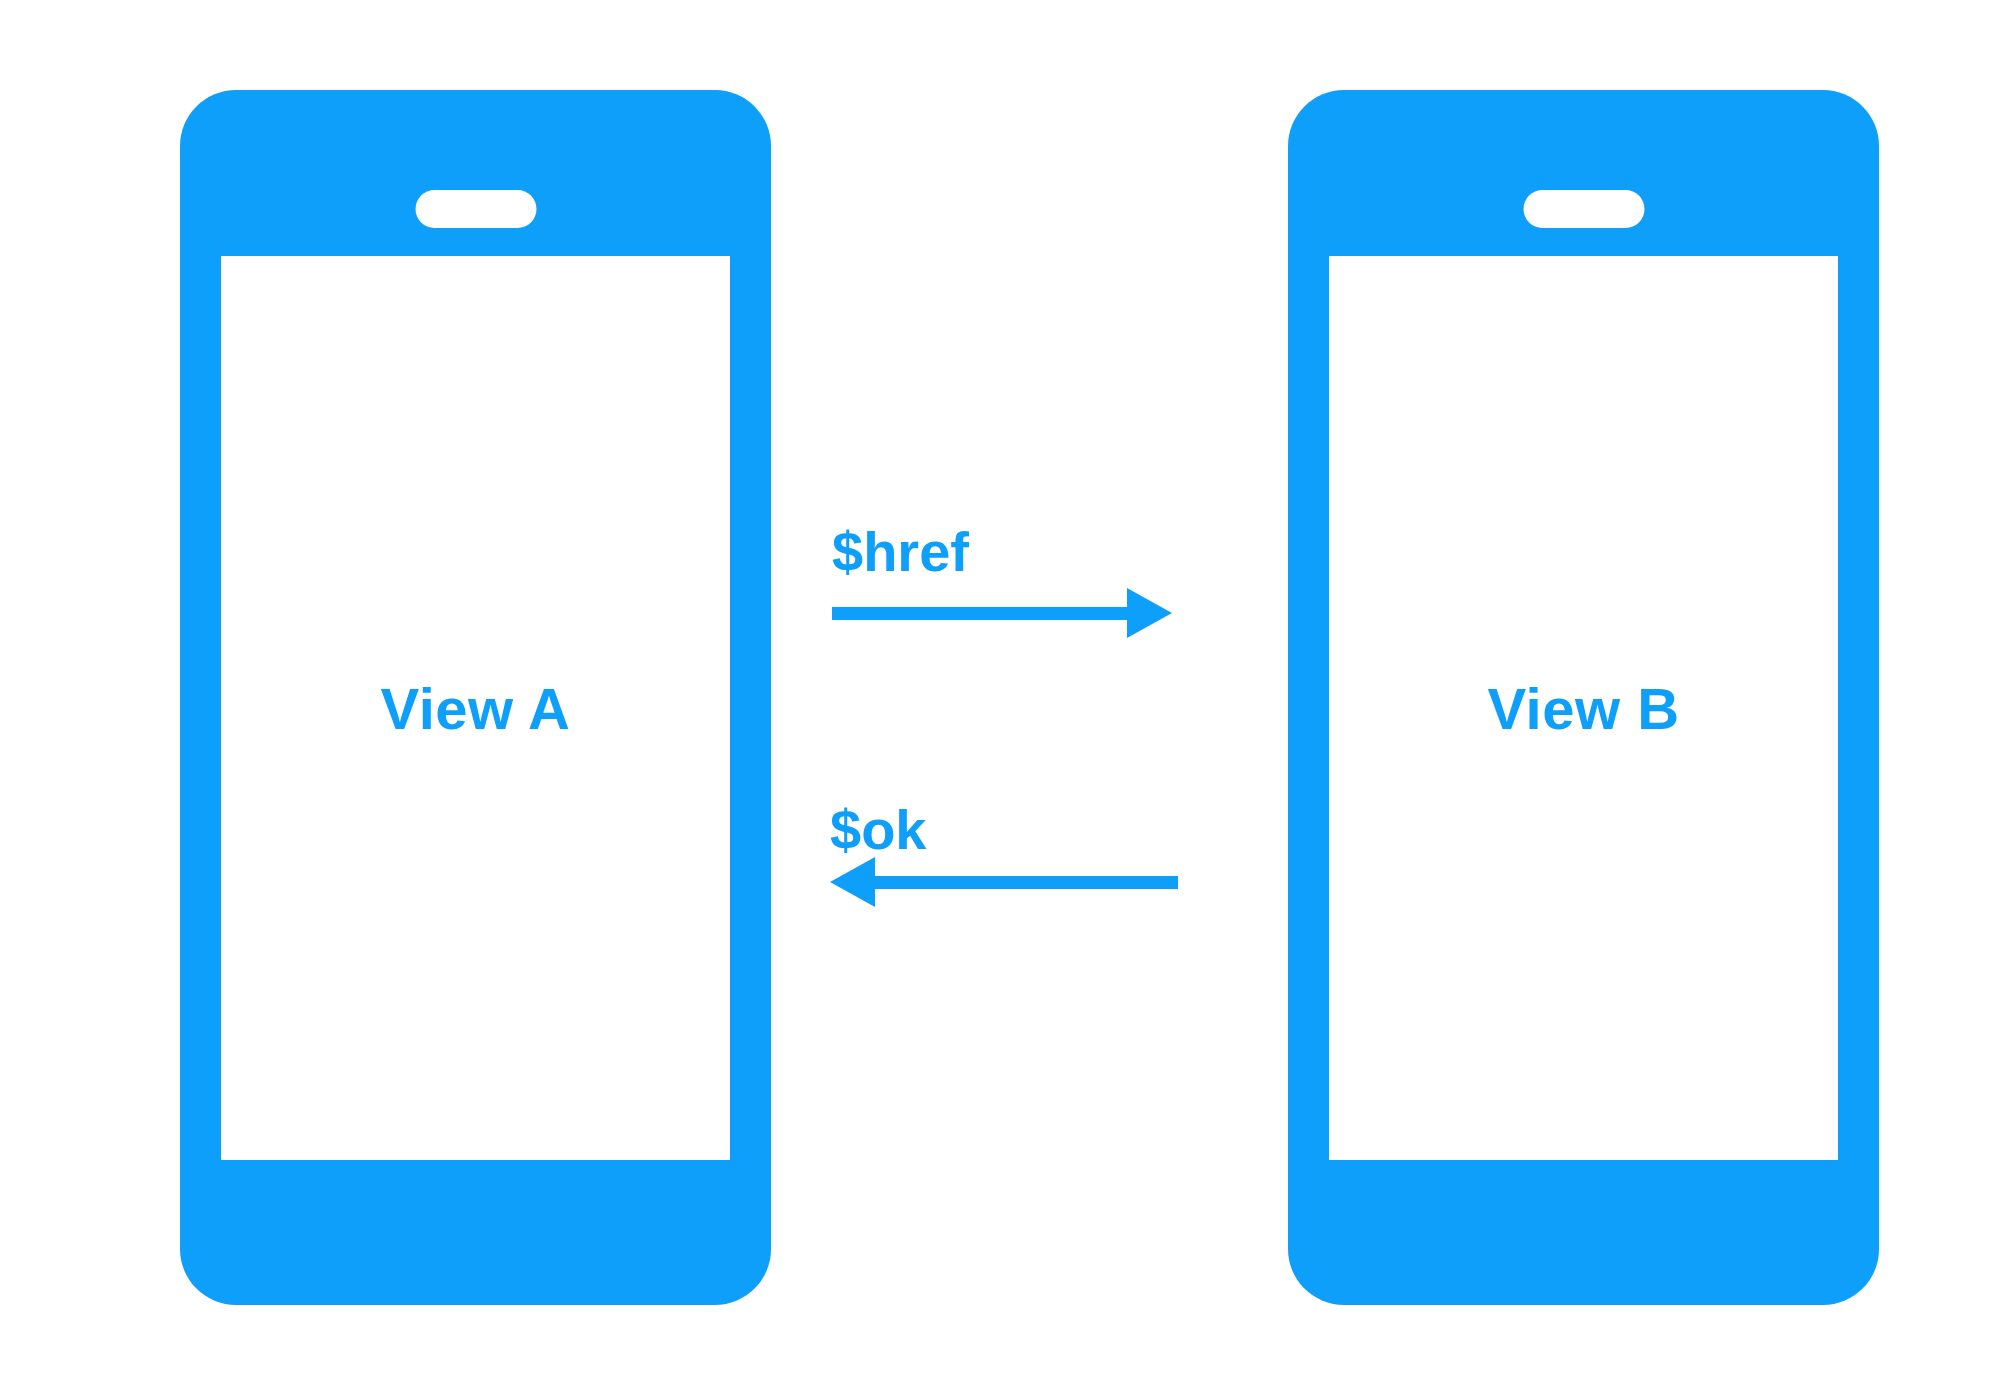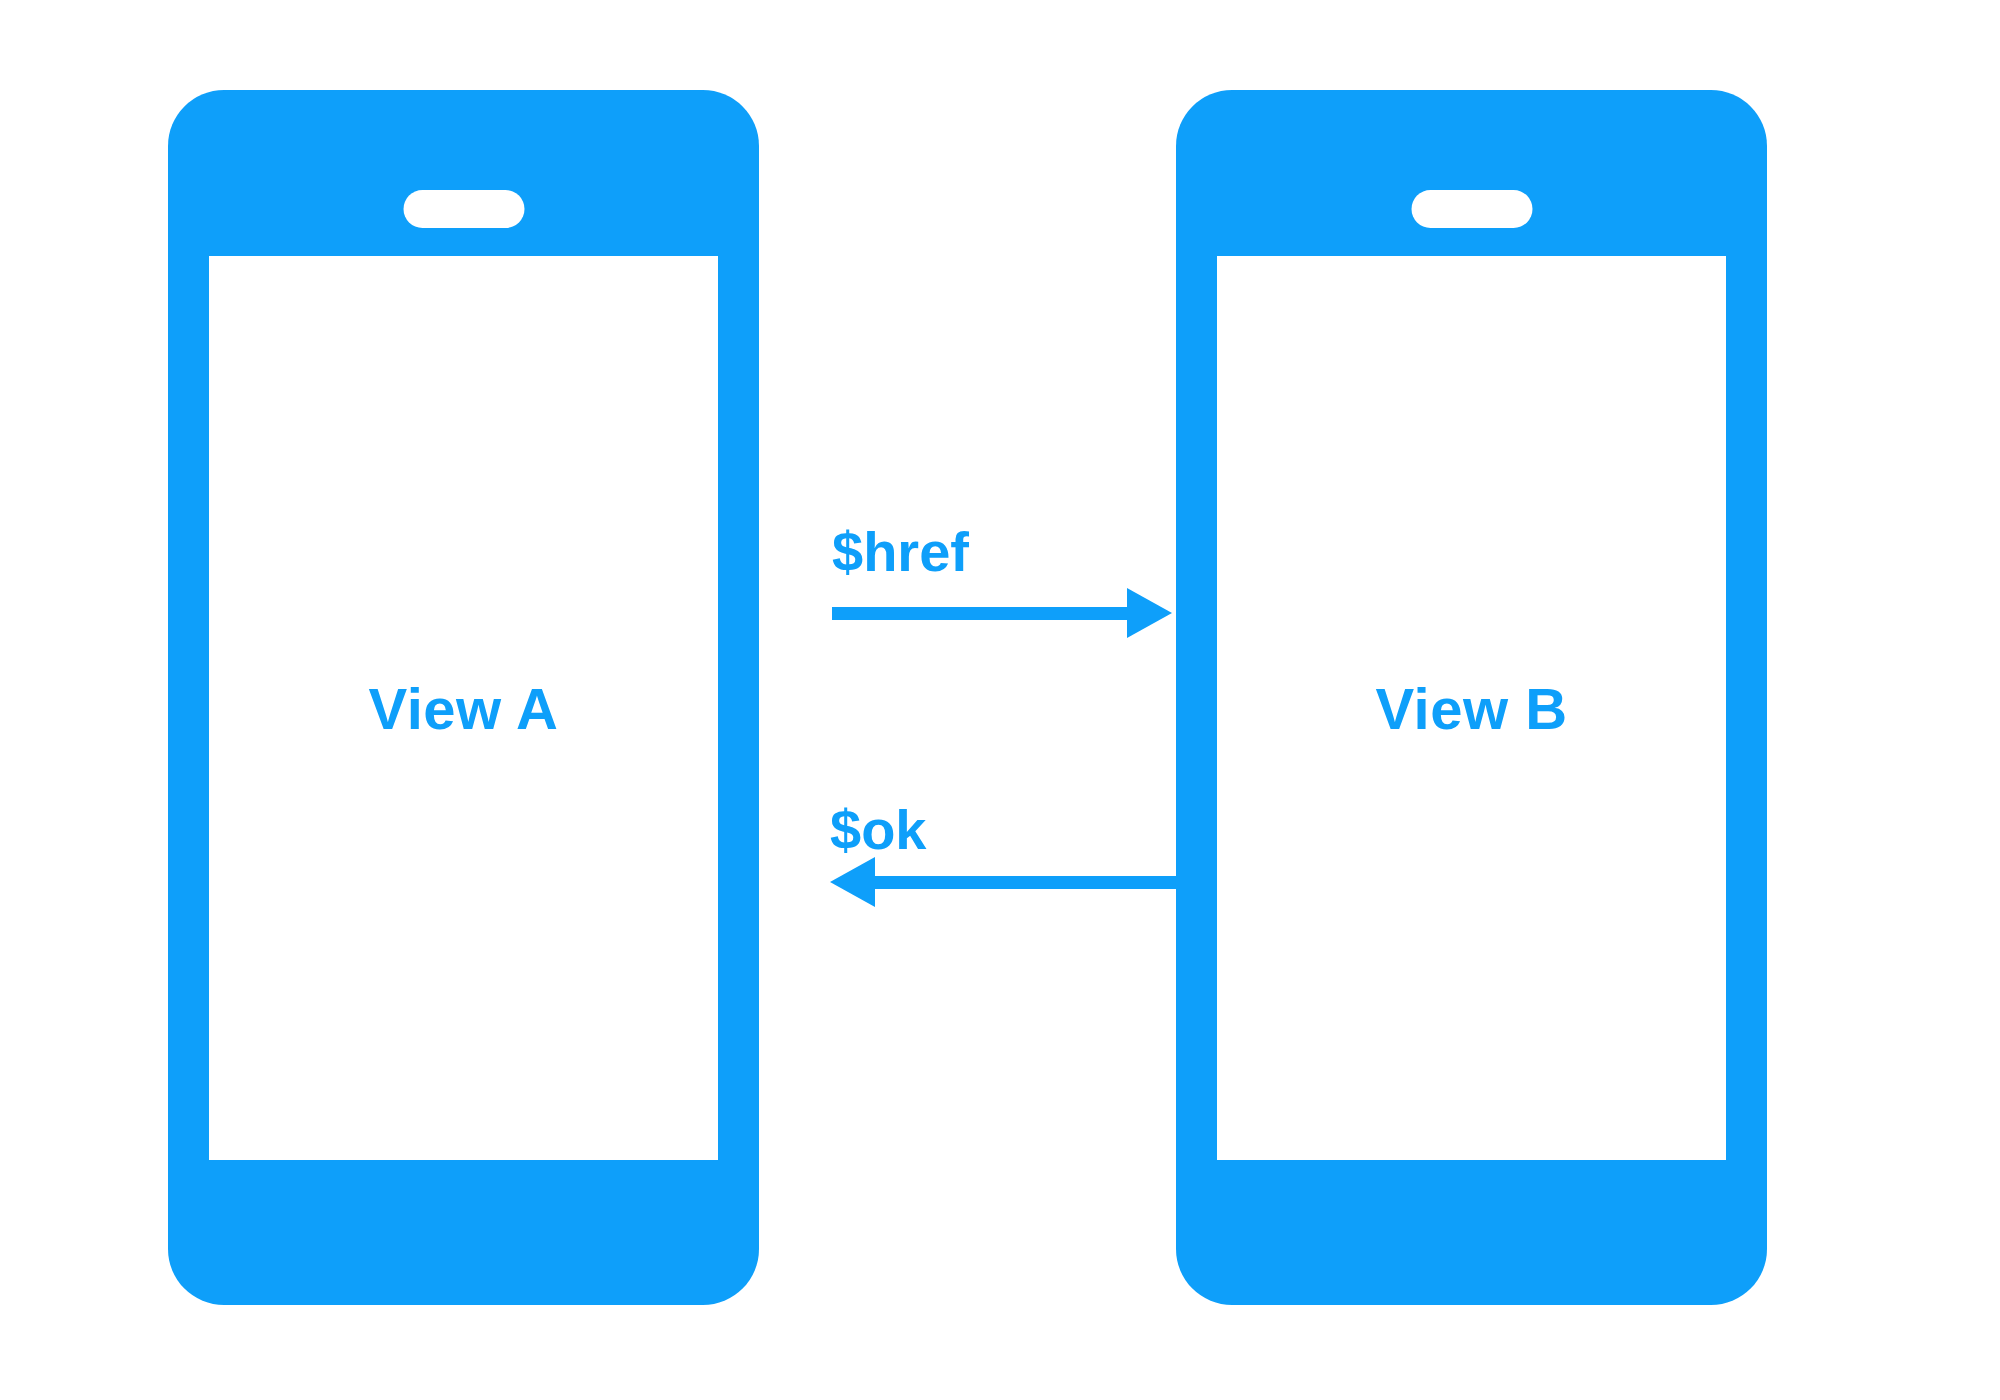--- a/index.html
+++ b/index.html
@@ -19,22 +19,22 @@
   }
 
   
   .phone {
     position: absolute;
     top: 90px;
     width: 591px; height: 1215px;
     background: var(--accent);
     border-radius: 56px;
   }
-  .phone--a { left: 168px; }
-  .phone--b { left: 1176px; }
+  .phone--a { left: 180px; }
+  .phone--b { left: 1288px; }
   .speaker-slot {
     position: absolute;
     top: 100px; left: 50%;
     transform: translateX(-50%);
     width: 121px; height: 38px;
     border-radius: 19px;
     background: var(--bg);
   }
   .screen {
     position: absolute;

